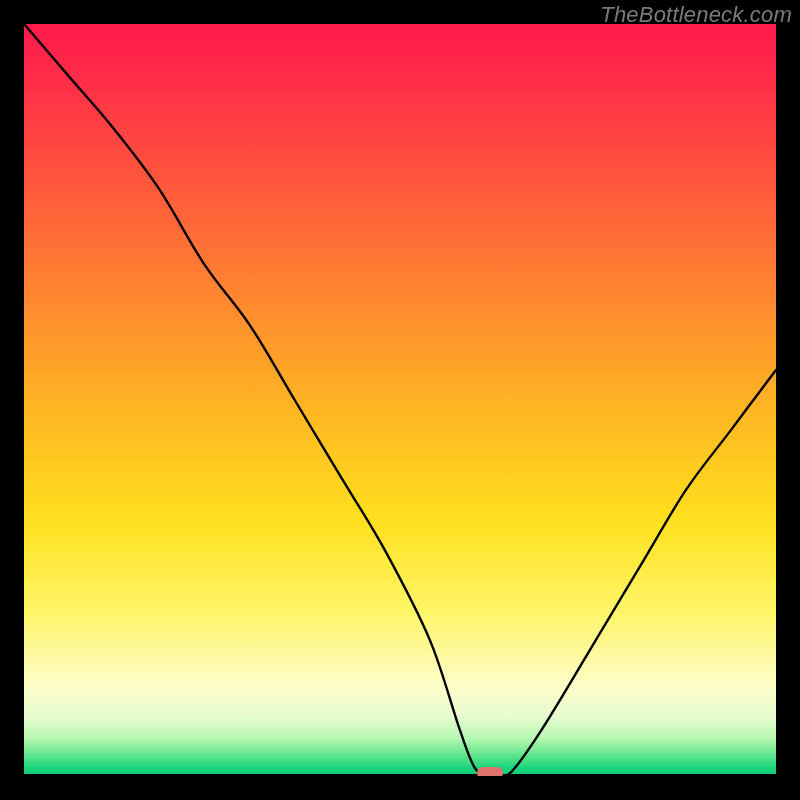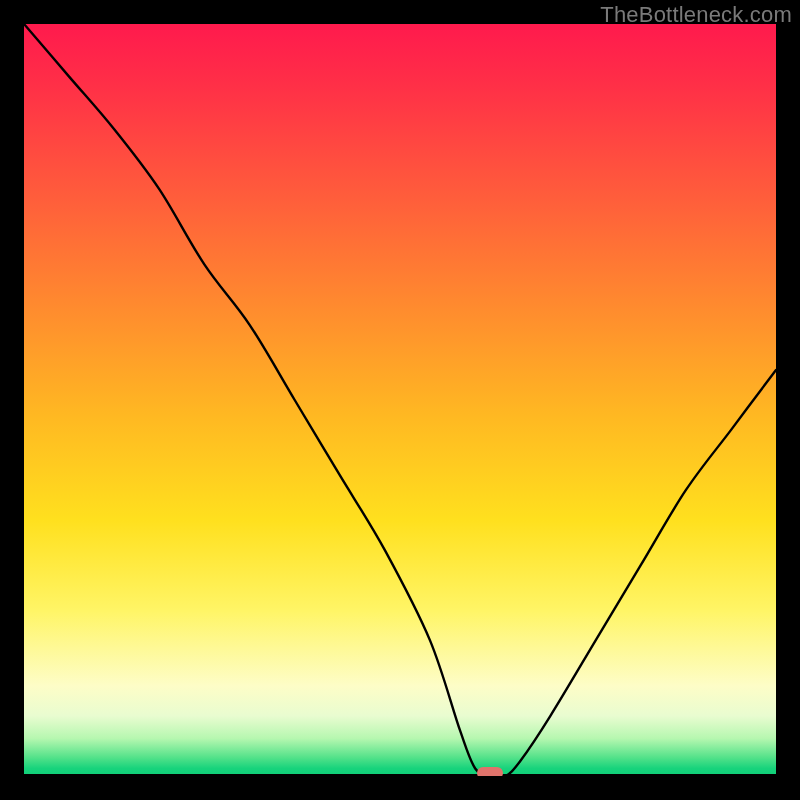--- a/index.html
+++ b/index.html
@@ -11,20 +11,21 @@
     overflow: hidden;
     font-family: Arial, Helvetica, sans-serif;
   }
   .frame {
     position: absolute;
     left: 0;
     top: 0;
     width: 800px;
     height: 800px;
     background: #000;
+    font-style: italic;
   }
   .plot-area {
     position: absolute;
     left: 24px;
     top: 24px;
     width: 752px;
     height: 752px;
     overflow: hidden;
   }
   .gradient {

